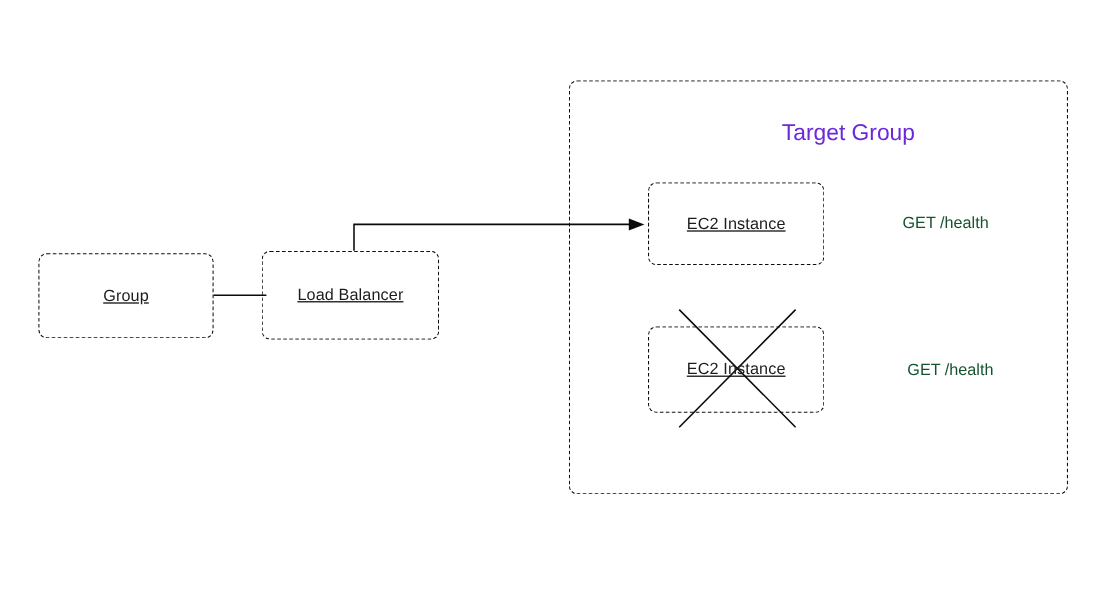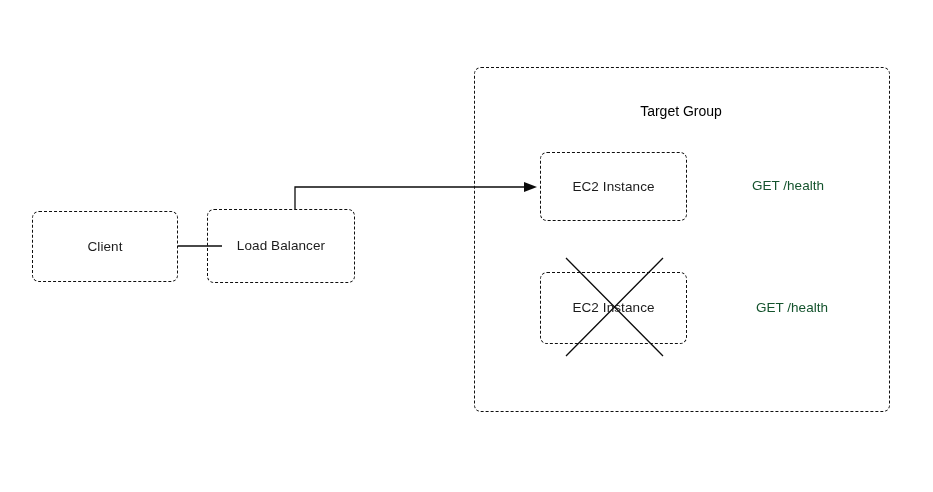--- a/index.html
+++ b/index.html
@@ -19,46 +19,48 @@
   }
   .node {
     position: absolute;
     box-sizing: border-box;
     border: 1.4px dashed #0f0f0f;
     border-radius: 7px;
     background: transparent;
     display: flex;
     align-items: center;
     justify-content: center;
+    text-decoration: underline;
   }
   .node-label {
     font-size: 13.5px;
     color: #1c1c1c;
     letter-spacing: 0.1px;
     line-height: 1;
     white-space: nowrap;
   }
   .group-title {
     position: absolute;
-    font-size: 14px;
-    color: #000000;
+    font-size: 19px;
+    color: #6d28d9;
     white-space: nowrap;
     transform: translate(-50%, -50%);
     line-height: 1;
+    margin-left: 26px;
   }
   .free-label {
     position: absolute;
     font-size: 13.5px;
     color: #14532d;
     white-space: nowrap;
     transform: translate(-50%, -50%);
     line-height: 1;
   }
   #client-box   { left: 32px;  top: 211px; width: 146px; height: 71px; }
-  #lb-box       { left: 207px; top: 209px; width: 148px; height: 74px; }
+  #lb-box       { left: 218px; top: 209px; width: 148px; height: 74px; }
   #target-group { left: 474px; top: 67px;  width: 416px; height: 345px; }
   #ec2-box-1    { left: 540px; top: 152px; width: 147px; height: 69px; }
   #ec2-box-2    { left: 540px; top: 272px; width: 147px; height: 72px; }
 
   #edges {
     position: absolute;
     left: 0;
     top: 0;
     width: 933px;
     height: 492px;
@@ -92,21 +94,21 @@
     <polygon class="arrow-head" points="537,187 524,182 524,192"></polygon>
 
     <path class="cross-line" d="M 566 258 L 663 356 M 663 258 L 566 356"></path>
   </svg>
 
   <div class="node" id="target-group"></div>
 
   <div class="group-title" style="left:681px; top:111px;">Target Group</div>
 
   <div class="node" id="client-box">
-    <span class="node-label">Client</span>
+    <span class="node-label">Group</span>
   </div>
 
   <div class="node" id="lb-box">
     <span class="node-label">Load Balancer</span>
   </div>
 
   <div class="node" id="ec2-box-1">
     <span class="node-label">EC2 Instance</span>
   </div>
 

